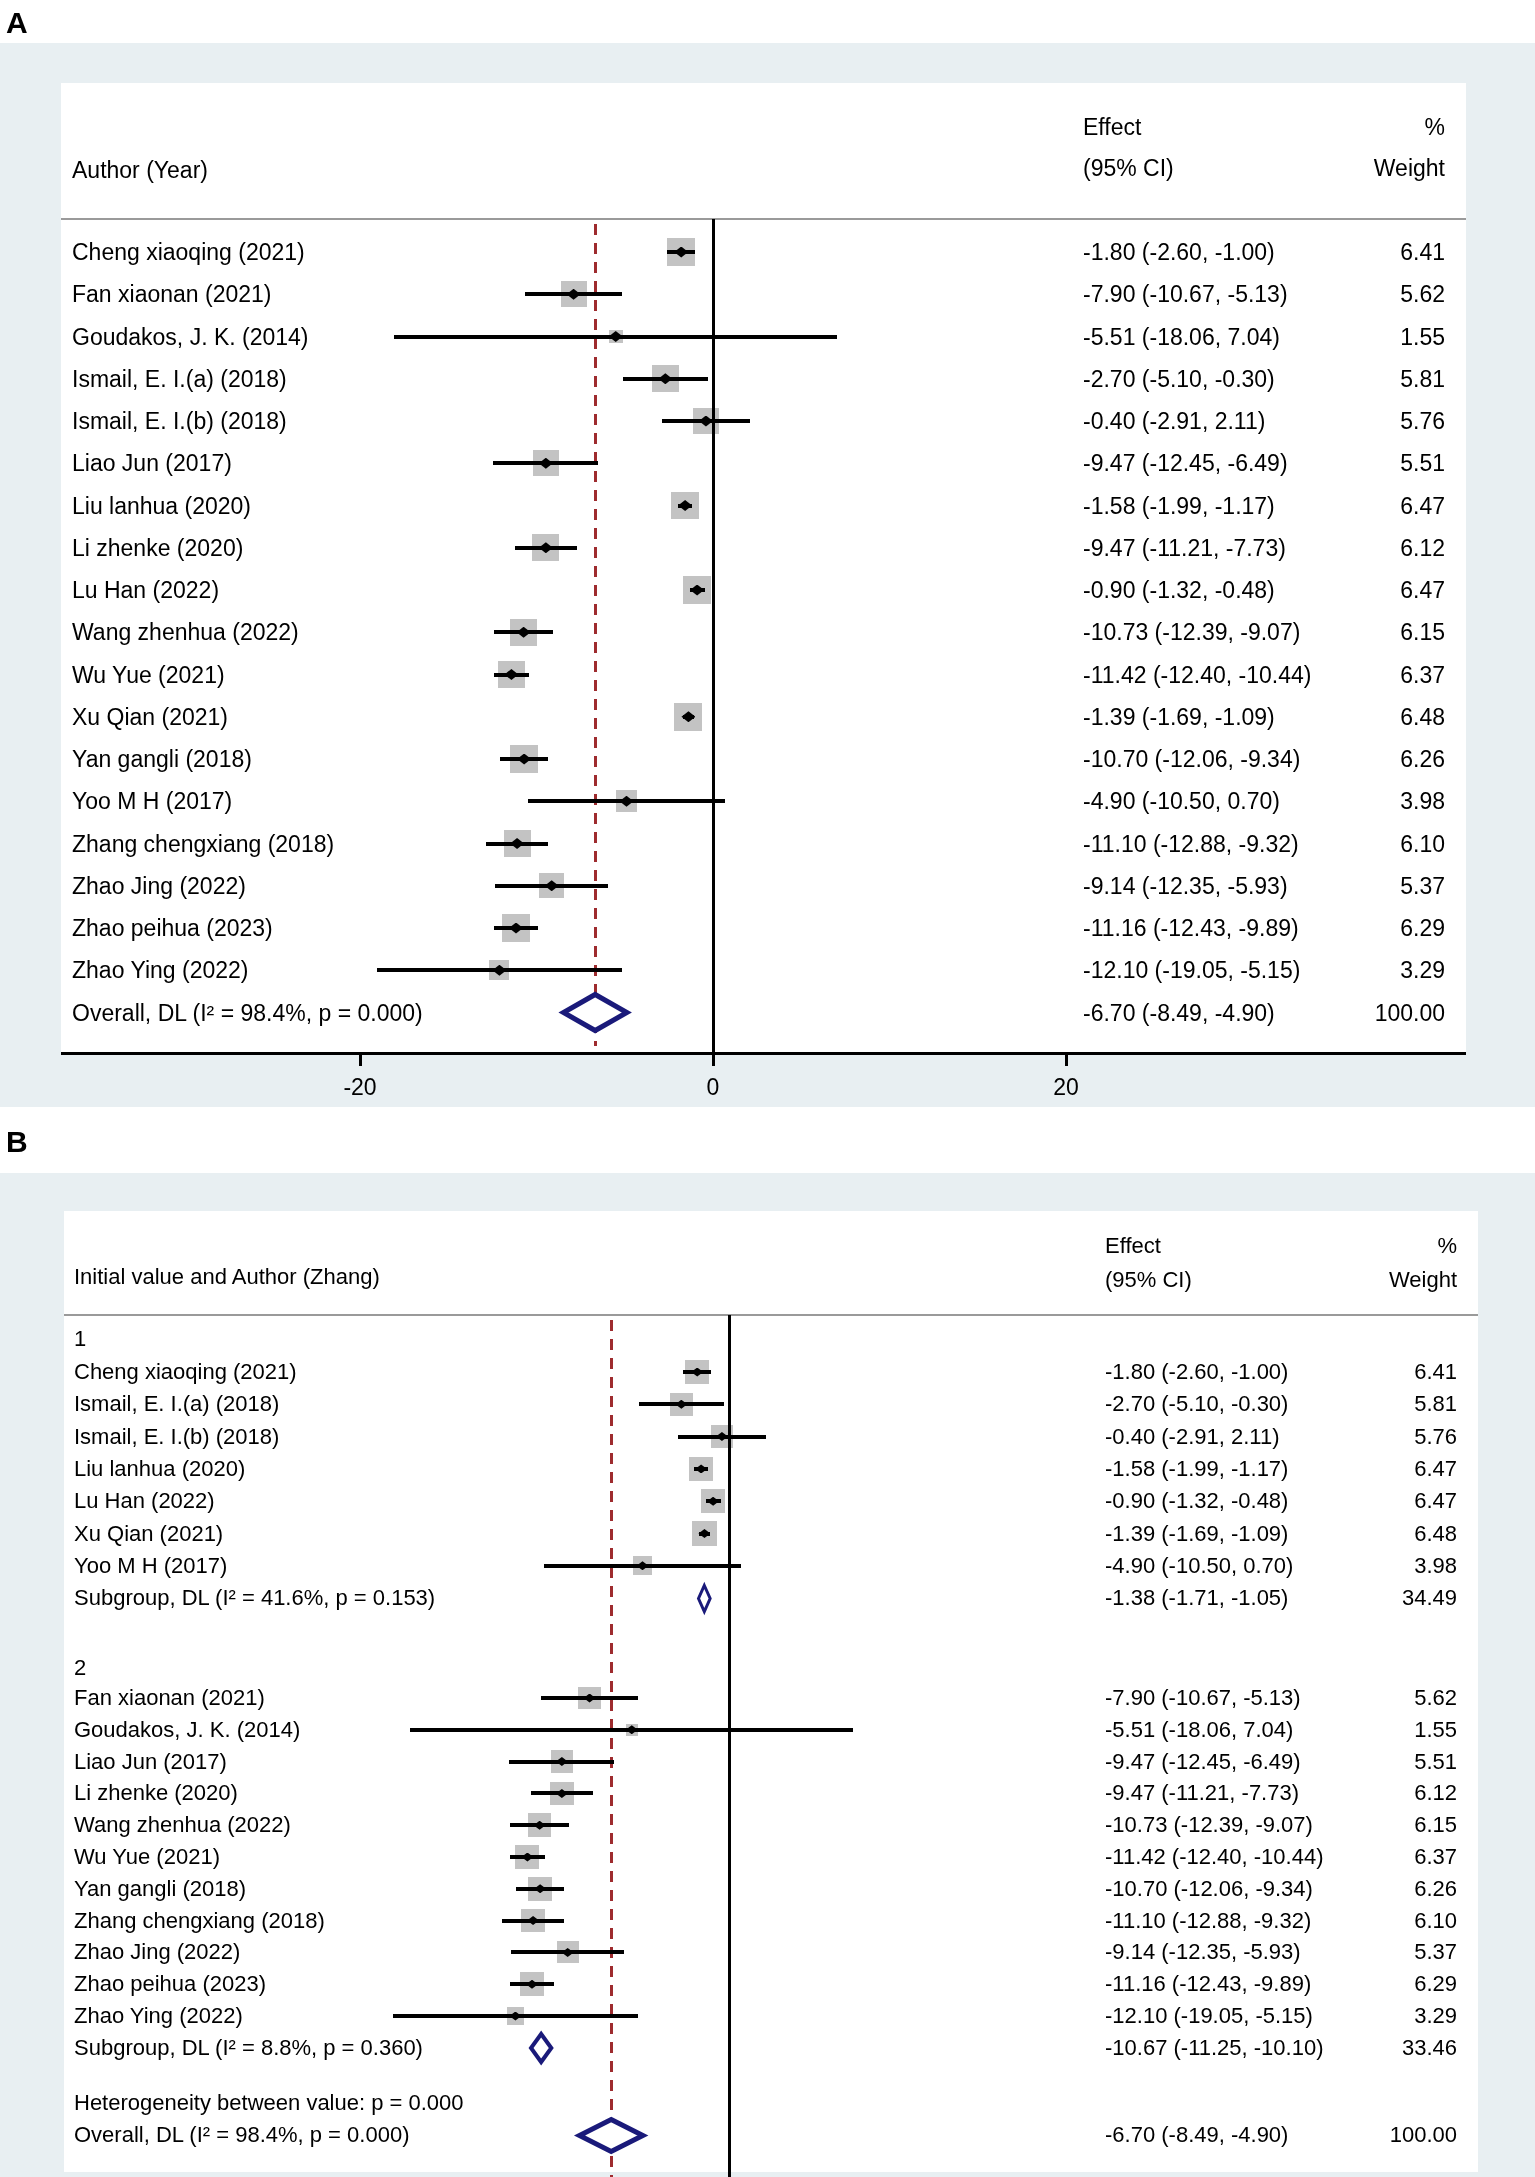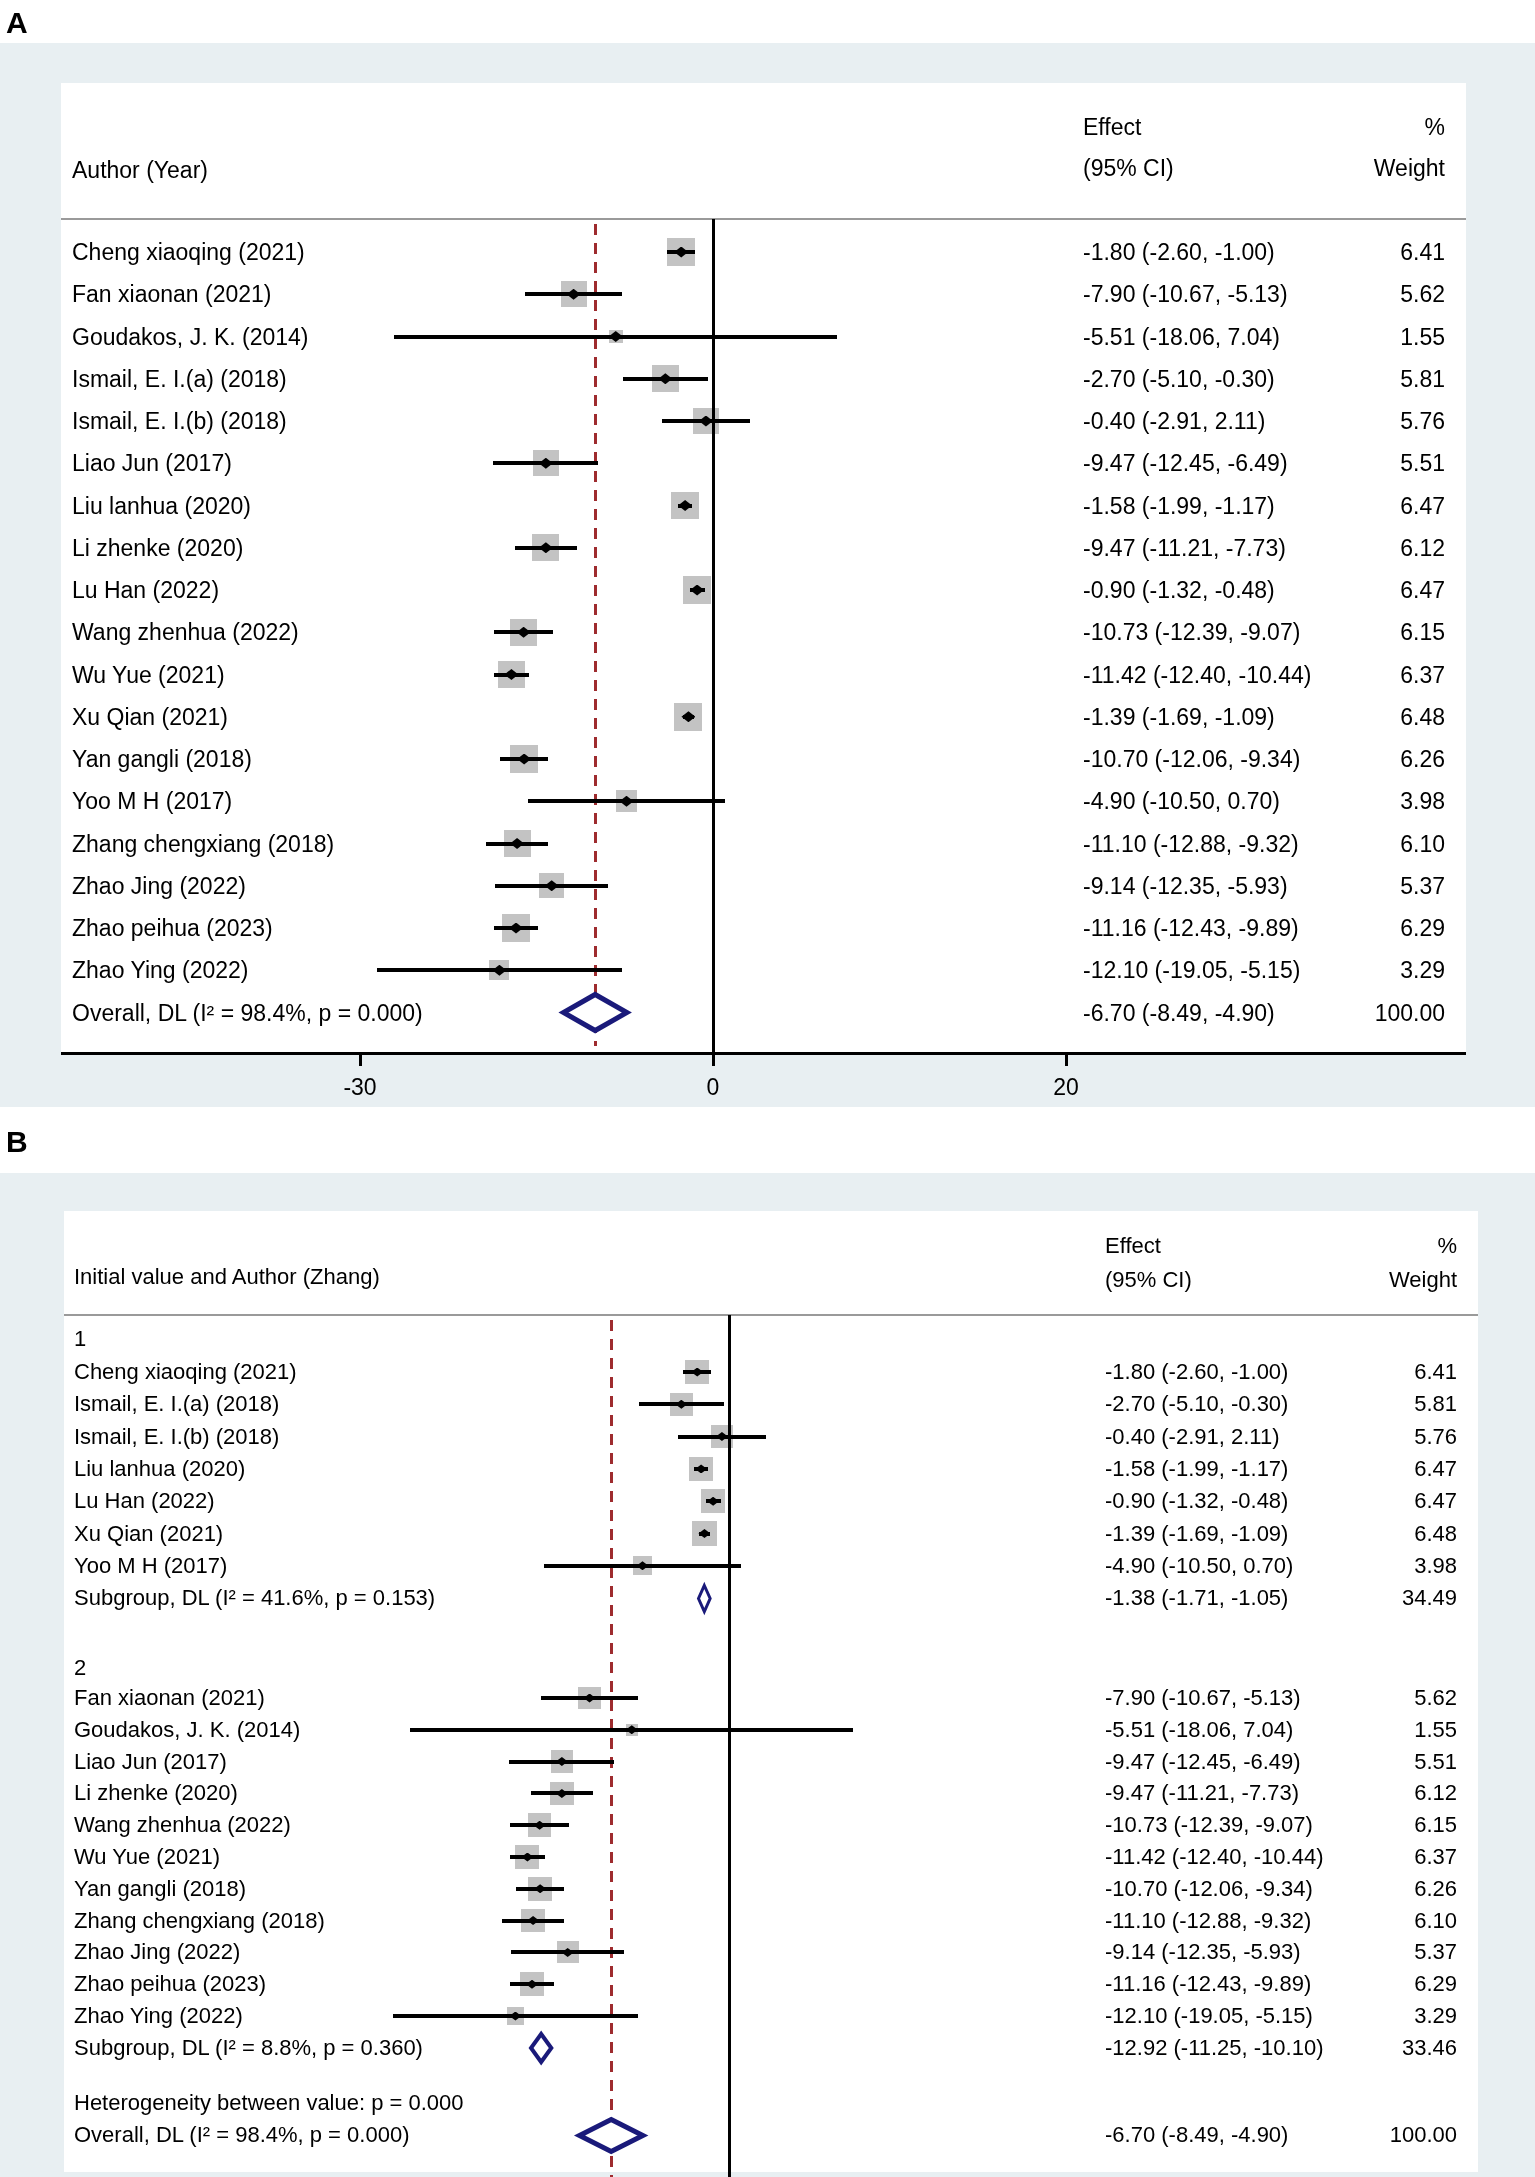--- a/index.html
+++ b/index.html
@@ -167,21 +167,21 @@
 
   <div id="diamondsA">
       <svg class="summary-svg" width="68.36349999999999" height="41" style="left: 560.563px; top: 992px;">
         <polygon points="34.181749999999994,2.5 65.86349999999999,20.5 34.181749999999994,38.5 2.5,20.5" fill="#ffffff" stroke="#1a1a7a" stroke-width="5" stroke-linejoin="miter"></polygon>
       </svg>
     </div>
 
   <div class="x-axis" style="left:61px;top:1052px;width:1405px;"></div>
   <div id="ticksA">
       <div class="tick" style="left: 358.5px; top: 1052px;"></div>
-      <div class="tick-label" style="left: 360px; top: 1087px;">-30</div>
+      <div class="tick-label" style="left: 360px; top: 1087px;">-20</div>
       <div class="tick" style="left: 711.5px; top: 1052px;"></div>
       <div class="tick-label" style="left: 713px; top: 1087px;">0</div>
       <div class="tick" style="left: 1064.5px; top: 1052px;"></div>
       <div class="tick-label" style="left: 1066px; top: 1087px;">20</div>
     </div>
 
   <span class="section-letter" style="left:6px;top:1125px;">B</span>
 
   <div class="band" style="top:1173px;height:1004px;background:#e8eff2;"></div>
 
@@ -306,21 +306,21 @@
       <div class="wt-square" style="left: 520.113px; top: 1972.29px; width: 23.8259px; height: 23.8259px; background: rgb(195, 195, 195);"></div>
       <div class="ci-line" style="left: 509.611px; top: 1982.2px; width: 44.831px; height: 4px;"></div>
       <div class="pt-diamond" style="left: 526.026px; top: 1979.7px; width: 12px; height: 9px;"></div>
       <div class="row-label" style="left: 74px; top: 2016px; font-size: 22px;">Zhao Ying (2022)</div>
       <div class="eff-text" style="left: 1105px; top: 2016px; font-size: 22px;">-12.10 (-19.05, -5.15)</div>
       <div class="wt-text right-col" style="right: 78px; top: 2016px; font-size: 22px;">3.29</div>
       <div class="wt-square" style="left: 506.819px; top: 2007.38px; width: 17.2314px; height: 17.2314px; background: rgb(195, 195, 195);"></div>
       <div class="ci-line" style="left: 392.767px; top: 2014px; width: 245.335px; height: 4px;"></div>
       <div class="pt-diamond" style="left: 509.435px; top: 2011.5px; width: 12px; height: 9px;"></div>
       <div class="row-label" style="left: 74px; top: 2048px; font-size: 22px;">Subgroup, DL (I² = 8.8%, p = 0.360)</div>
-      <div class="eff-text" style="left: 1105px; top: 2048px; font-size: 22px;">-12.92 (-11.25, -10.10)</div>
+      <div class="eff-text" style="left: 1105px; top: 2048px; font-size: 22px;">-10.67 (-11.25, -10.10)</div>
       <div class="wt-text right-col" style="right: 78px; top: 2048px; font-size: 22px;">33.46</div>
       <div class="row-label" style="left: 74px; top: 2103px; font-size: 22px;">Heterogeneity between value: p = 0.000</div>
       <div class="row-label" style="left: 74px; top: 2135px; font-size: 22px;">Overall, DL (I² = 98.4%, p = 0.000)</div>
       <div class="eff-text" style="left: 1105px; top: 2135px; font-size: 22px;">-6.70 (-8.49, -4.90)</div>
       <div class="wt-text right-col" style="right: 78px; top: 2135px; font-size: 22px;">100.00</div>
     </div>
 
   <div class="zero-line" style="left:728px;top:1315px;height:862px;"></div>
 
   <div id="diamondsB">

